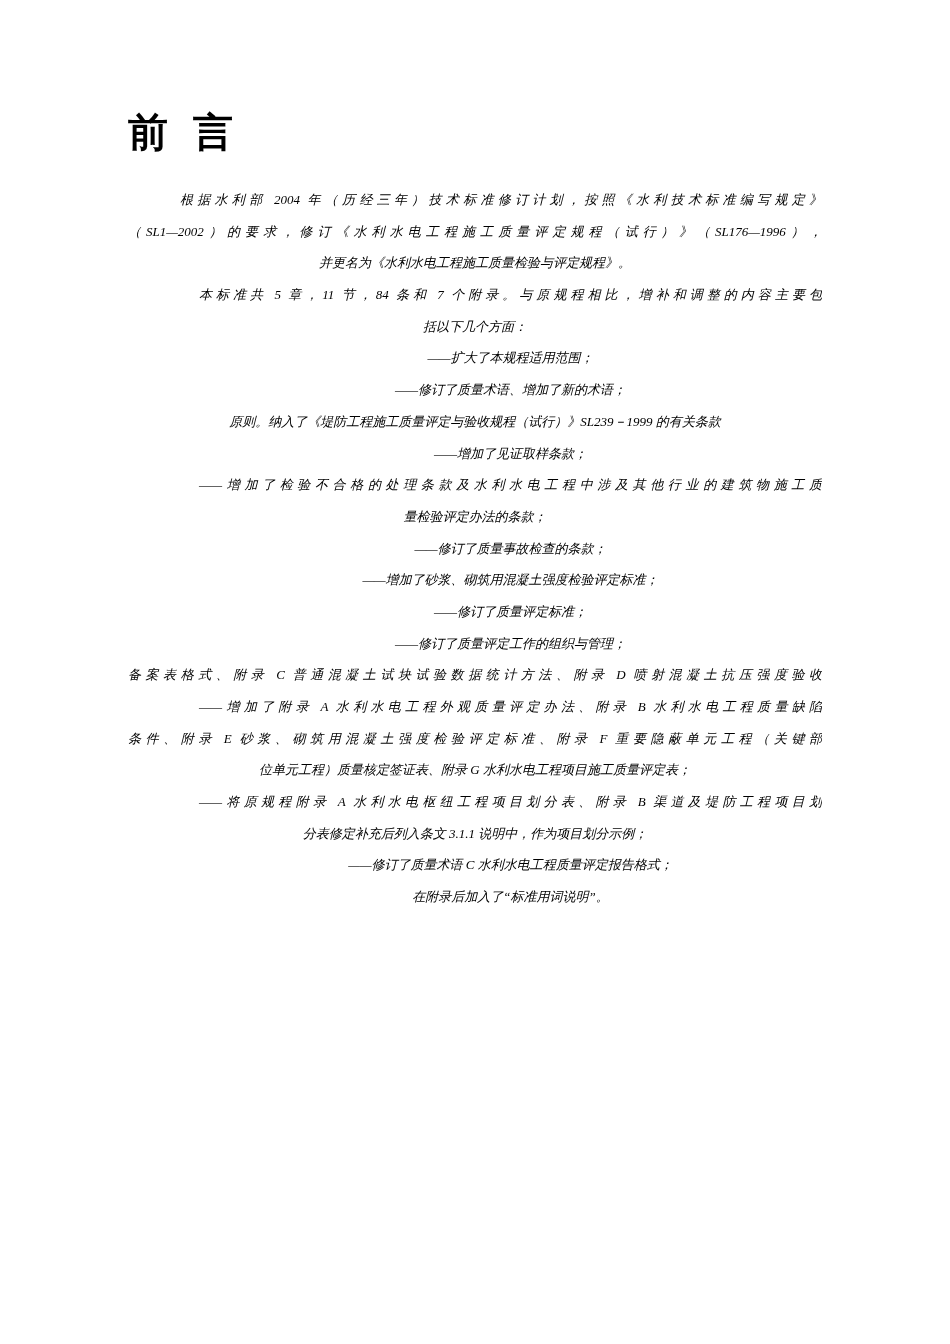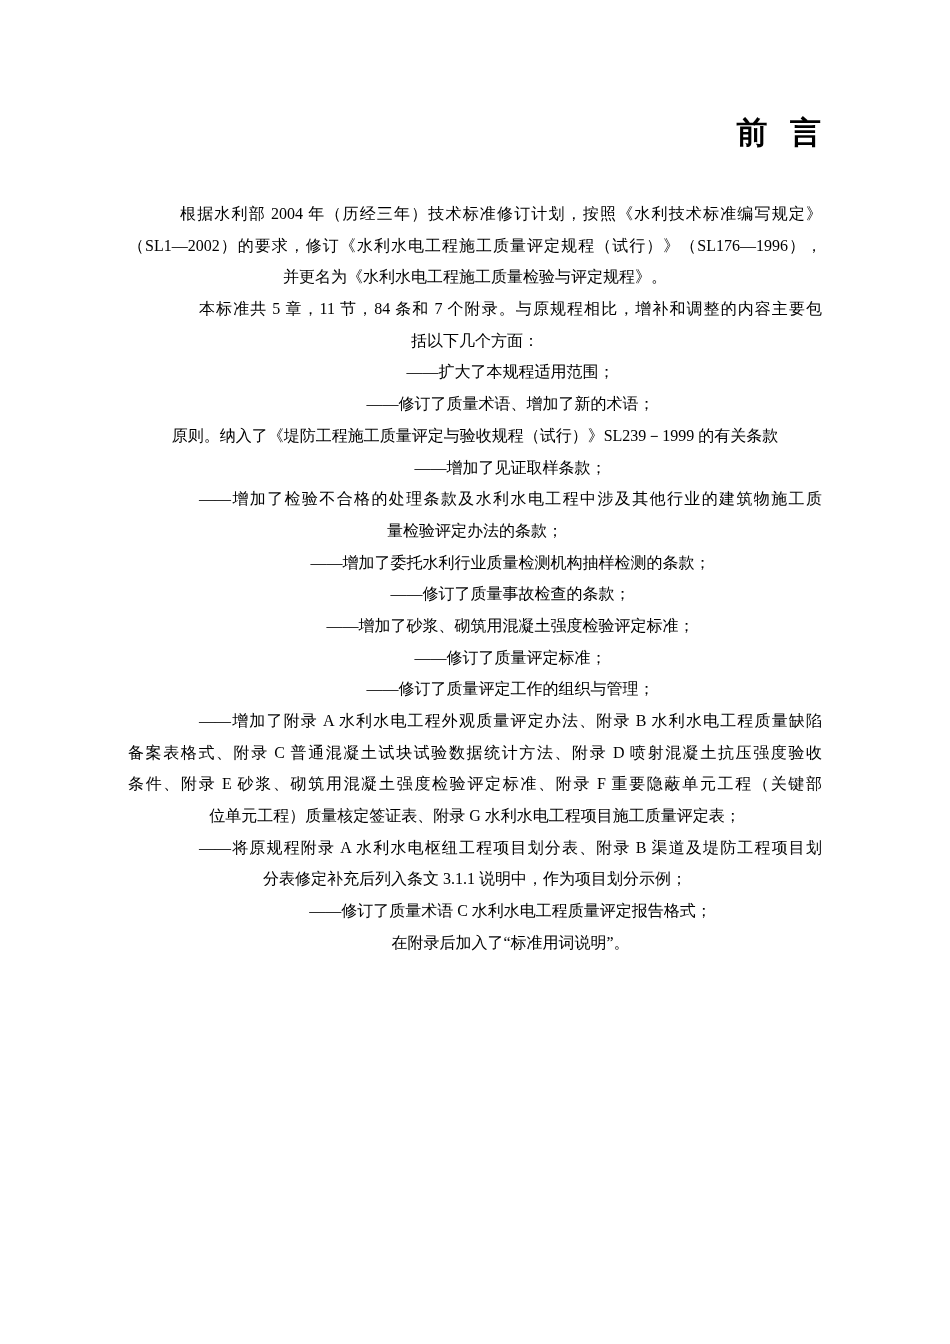--- a/index.html
+++ b/index.html
@@ -17,31 +17,32 @@
   .page {
     box-sizing: border-box;
     width: 950px;
     height: 1344px;
     padding: 115px 128px 0 128px;
     background: #ffffff;
   }
   .doc-title {
     font-family: "Liberation Sans", sans-serif;
     font-weight: bold;
-    font-size: 31px;
+    font-size: 40px;
     line-height: 35px;
-    text-align: right;
+    text-align: left;
     word-spacing: 12px;
     letter-spacing: 1px;
-    margin-bottom: 48px;
+    margin-bottom: 34px;
     white-space: pre;
   }
   .body-lines {
-    font-size: 16px;
+    font-size: 13px;
     line-height: 31.7px;
+    font-style: italic;
   }
   .text-line {
     height: 31.7px;
     overflow: hidden;
     white-space: normal;
     text-align: center;
   }
   .ind-0 { padding-left: 0; }
   .ind-1 { padding-left: 52px; }
   .ind-2 { padding-left: 71px; }
@@ -60,27 +61,26 @@
       <div class="text-line ind-0 full">（SL1—2002）的要求，修订《水利水电工程施工质量评定规程（试行）》（SL176—1996），</div>
       <div class="text-line ind-0">并更名为《水利水电工程施工质量检验与评定规程》。</div>
       <div class="text-line ind-2 full">本标准共 5 章，11 节，84 条和 7 个附录。与原规程相比，增补和调整的内容主要包</div>
       <div class="text-line ind-0">括以下几个方面：</div>
       <div class="text-line ind-2">——扩大了本规程适用范围；</div>
       <div class="text-line ind-2">——修订了质量术语、增加了新的术语；</div>
       <div class="text-line ind-0">原则。纳入了《堤防工程施工质量评定与验收规程（试行）》SL239－1999 的有关条款</div>
       <div class="text-line ind-2">——增加了见证取样条款；</div>
       <div class="text-line ind-2 full">——增加了检验不合格的处理条款及水利水电工程中涉及其他行业的建筑物施工质</div>
       <div class="text-line ind-0">量检验评定办法的条款；</div>
-      <div class="text-line ind-2">——增加了委托水利行业质量检测机构抽样检测的条款；</div>
       <div class="text-line ind-2">——修订了质量事故检查的条款；</div>
       <div class="text-line ind-2">——增加了砂浆、砌筑用混凝土强度检验评定标准；</div>
       <div class="text-line ind-2">——修订了质量评定标准；</div>
       <div class="text-line ind-2">——修订了质量评定工作的组织与管理；</div>
+      <div class="text-line ind-0 full">备案表格式、附录 C 普通混凝土试块试验数据统计方法、附录 D 喷射混凝土抗压强度验收</div>
       <div class="text-line ind-2 full">——增加了附录 A 水利水电工程外观质量评定办法、附录 B 水利水电工程质量缺陷</div>
-      <div class="text-line ind-0 full">备案表格式、附录 C 普通混凝土试块试验数据统计方法、附录 D 喷射混凝土抗压强度验收</div>
       <div class="text-line ind-0 full">条件、附录 E 砂浆、砌筑用混凝土强度检验评定标准、附录 F 重要隐蔽单元工程（关键部</div>
       <div class="text-line ind-0">位单元工程）质量核定签证表、附录 G 水利水电工程项目施工质量评定表；</div>
       <div class="text-line ind-2 full">——将原规程附录 A 水利水电枢纽工程项目划分表、附录 B 渠道及堤防工程项目划</div>
       <div class="text-line ind-0">分表修定补充后列入条文 3.1.1 说明中，作为项目划分示例；</div>
       <div class="text-line ind-2">——修订了质量术语 C 水利水电工程质量评定报告格式；</div>
       <div class="text-line ind-2">在附录后加入了“标准用词说明”。</div>
     </div>
 </div>
 
 </body></html>

